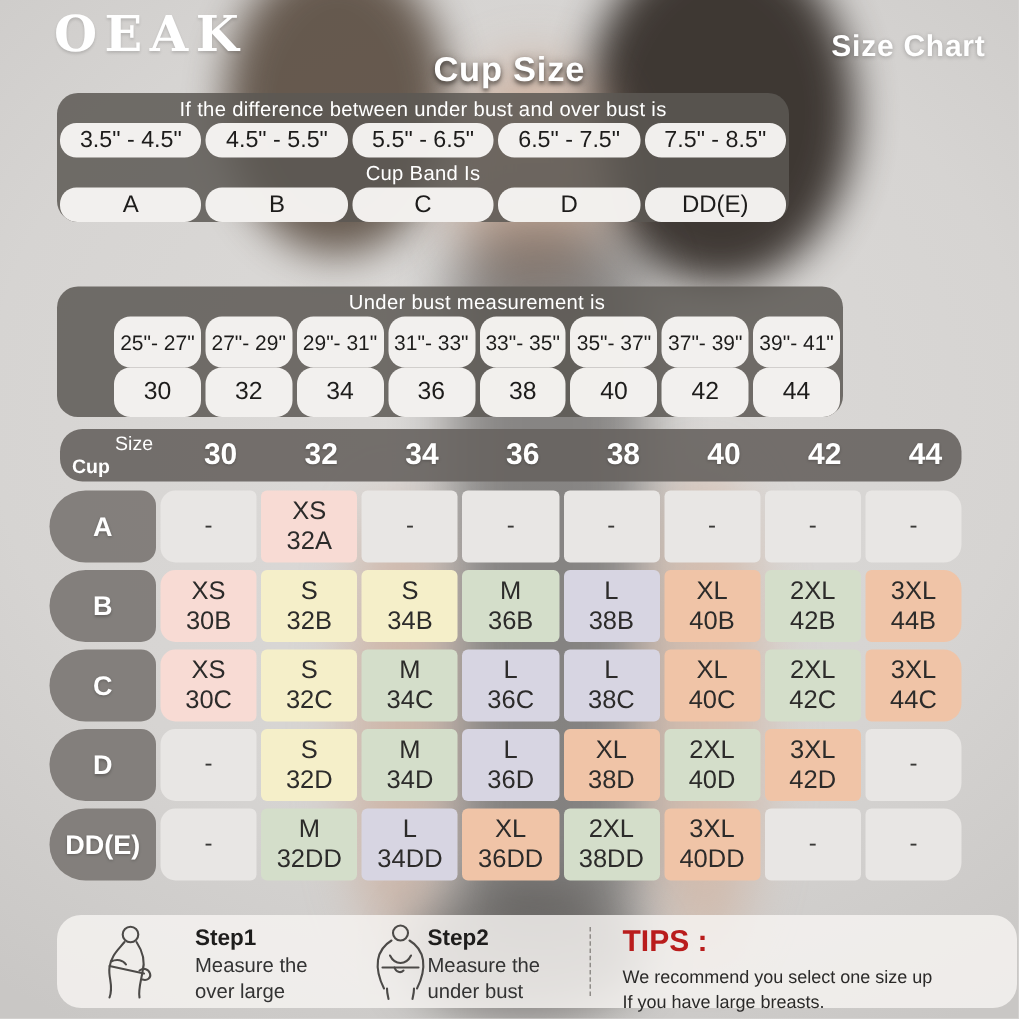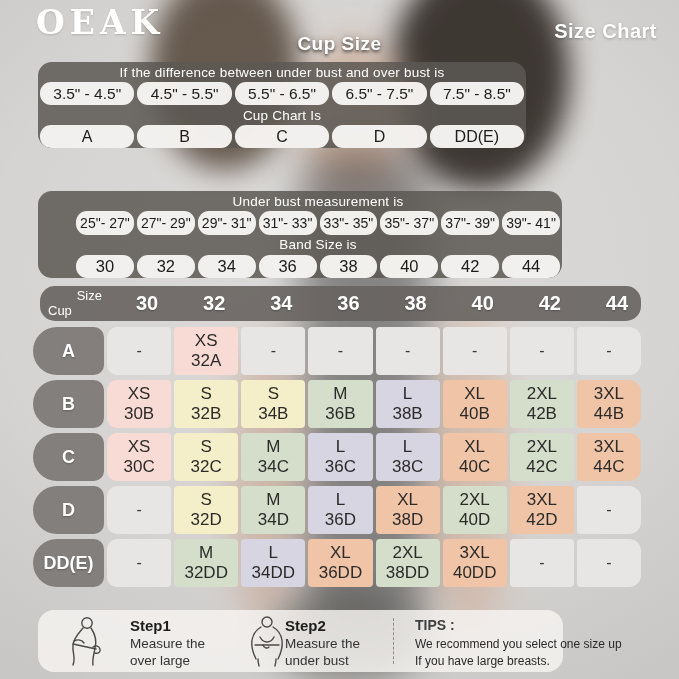--- a/index.html
+++ b/index.html
@@ -19,21 +19,21 @@
   .bg-skin-r{left:430px;top:310px;width:80px;height:330px;background:#cfa58b;opacity:.5;filter:blur(18px);}
   .bg-legs{left:270px;top:590px;width:160px;height:90px;background:#35322f;opacity:.5;filter:blur(16px);}
 
   .ui{position:absolute;z-index:2;}
 
   
   .logo{left:36px;top:3px;color:#fff;font-size:33px;font-weight:700;letter-spacing:5px;
         font-family:"DejaVu Serif","Liberation Serif",serif;text-shadow:0 1px 2px rgba(0,0,0,.15);}
   .page-title{right:22px;top:20px;color:#fff;font-size:20px;font-weight:700;letter-spacing:.5px;
         text-shadow:0 1px 3px rgba(0,0,0,.25);}
-  .sec-title{width:679px;text-align:center;color:#fff;font-size:19px;font-weight:700;letter-spacing:.5px;
+  .sec-title{width:679px;text-align:center;color:#fff;font-size:23px;font-weight:700;letter-spacing:.5px;
         text-shadow:0 2px 3px rgba(40,35,30,.65),0 0 6px rgba(40,35,30,.35);}
   .title-cup{top:33px;}
   .title-band{top:157px;}
 
   
   .lookup{left:38px;width:488px;background:rgba(92,88,84,.85);border-radius:14px;
           display:flex;flex-direction:column;overflow:hidden;}
   .lookup-cup{top:62px;height:86px;}
   .lookup-band{top:191px;height:87px;padding-left:36px;}
   .bar{color:#fff;font-size:13.5px;text-align:center;display:flex;align-items:center;justify-content:center;
@@ -47,46 +47,46 @@
 
   
   .matrix-grid{display:grid;grid-template-columns:64px repeat(8,1fr);gap:0 19px;align-items:stretch;}
   .matrix-header{left:40px;top:286px;width:601px;height:35px;background:rgba(103,99,95,.9);
         border-radius:15px;}
   .matrix-header .matrix-grid{height:35px;}
   .col-num{display:flex;align-items:center;justify-content:center;color:#fff;font-weight:700;font-size:20px;
         text-shadow:0 1px 2px rgba(0,0,0,.25);}
   .corner{position:relative;color:#fff;font-size:13px;}
   .corner .c-top{position:absolute;right:2px;top:2px;}
-  .corner .c-bot{position:absolute;left:8px;bottom:3px;}
+  .corner .c-bot{position:absolute;left:8px;bottom:3px;font-weight:bold;}
   .matrix-rows{left:33px;top:327px;width:608px;}
   .matrix-row{display:grid;grid-template-columns:71px repeat(8,1fr);gap:0 3px;height:48px;margin-bottom:5px;}
   .row-label{background:rgba(125,121,117,.93);border-radius:24px 10px 10px 24px;color:#fff;font-weight:700;
         font-size:18px;display:flex;align-items:center;justify-content:center;
         text-shadow:0 1px 2px rgba(0,0,0,.25);}
   .cell{display:flex;flex-direction:column;align-items:center;justify-content:center;border-radius:4px;
         color:#2c2b2a;font-size:17px;line-height:1.15;}
   .cell:nth-child(2){border-top-left-radius:10px;border-bottom-left-radius:10px;}
   .cell:last-child{border-top-right-radius:12px;border-bottom-right-radius:12px;}
   .cell .dash{font-size:16px;color:#3a3938;}
 
   
-  .footer{left:38px;top:610px;width:525px;height:62px;background:rgba(246,244,242,.82);
+  .footer{left:38px;top:610px;width:640px;height:62px;background:rgba(246,244,242,.82);
         border-radius:16px;}
   .fig{position:absolute;top:5px;}
   .fig-1{left:22px;}
   .fig-2{left:206px;}
   .step{position:absolute;top:7px;}
   .step-1{left:92px;}
   .step-2{left:247px;}
   .step-title{font-size:15px;font-weight:700;color:#1e1d1c;margin-bottom:2px;}
   .step-line{font-size:13.5px;color:#333;line-height:1.25;}
   .divider{position:absolute;left:355px;top:8px;height:46px;border-left:1px dashed #8f8c88;}
   .tips{position:absolute;left:377px;top:7px;width:218px;}
-  .tips-title{font-size:14px;font-weight:700;color:#404040;margin-bottom:3px;}
+  .tips-title{font-size:20px;font-weight:700;color:#b91c1c;margin-bottom:3px;}
   .tips-line{font-size:12px;color:#2b2a29;line-height:1.45;}
 </style>
 </head>
 <body>
 
 <div class="stage">
 
   <div class="bg-vignette"></div>
   <div class="bg bg-hair-l"></div>
   <div class="bg bg-hair-r"></div>
@@ -102,21 +102,21 @@
   <div class="ui sec-title title-cup">Cup Size</div>
   <div class="ui lookup lookup-cup">
     <div class="bar">If the  difference between under bust and over bust is</div>
     <div class="pill-row" id="cup-ranges">
         <div class="pill">3.5" -  4.5"</div>
         <div class="pill">4.5" -  5.5"</div>
         <div class="pill">5.5" -  6.5"</div>
         <div class="pill">6.5" -  7.5"</div>
         <div class="pill">7.5" -  8.5"</div>
       </div>
-    <div class="bar">Cup Chart Is</div>
+    <div class="bar">Cup Band Is</div>
     <div class="pill-row pill-row-letters" id="cup-letters">
         <div class="pill">A</div>
         <div class="pill">B</div>
         <div class="pill">C</div>
         <div class="pill">D</div>
         <div class="pill">DD(E)</div>
       </div>
   </div>
 
   <div class="ui lookup lookup-band">
@@ -124,21 +124,20 @@
     <div class="pill-row" id="band-ranges">
         <div class="pill">25"- 27"</div>
         <div class="pill">27"- 29"</div>
         <div class="pill">29"- 31"</div>
         <div class="pill">31"- 33"</div>
         <div class="pill">33"- 35"</div>
         <div class="pill">35"- 37"</div>
         <div class="pill">37"- 39"</div>
         <div class="pill">39"- 41"</div>
       </div>
-    <div class="bar">Band Size is</div>
     <div class="pill-row pill-row-numbers" id="band-numbers">
         <div class="pill">30</div>
         <div class="pill">32</div>
         <div class="pill">34</div>
         <div class="pill">36</div>
         <div class="pill">38</div>
         <div class="pill">40</div>
         <div class="pill">42</div>
         <div class="pill">44</div>
       </div>

